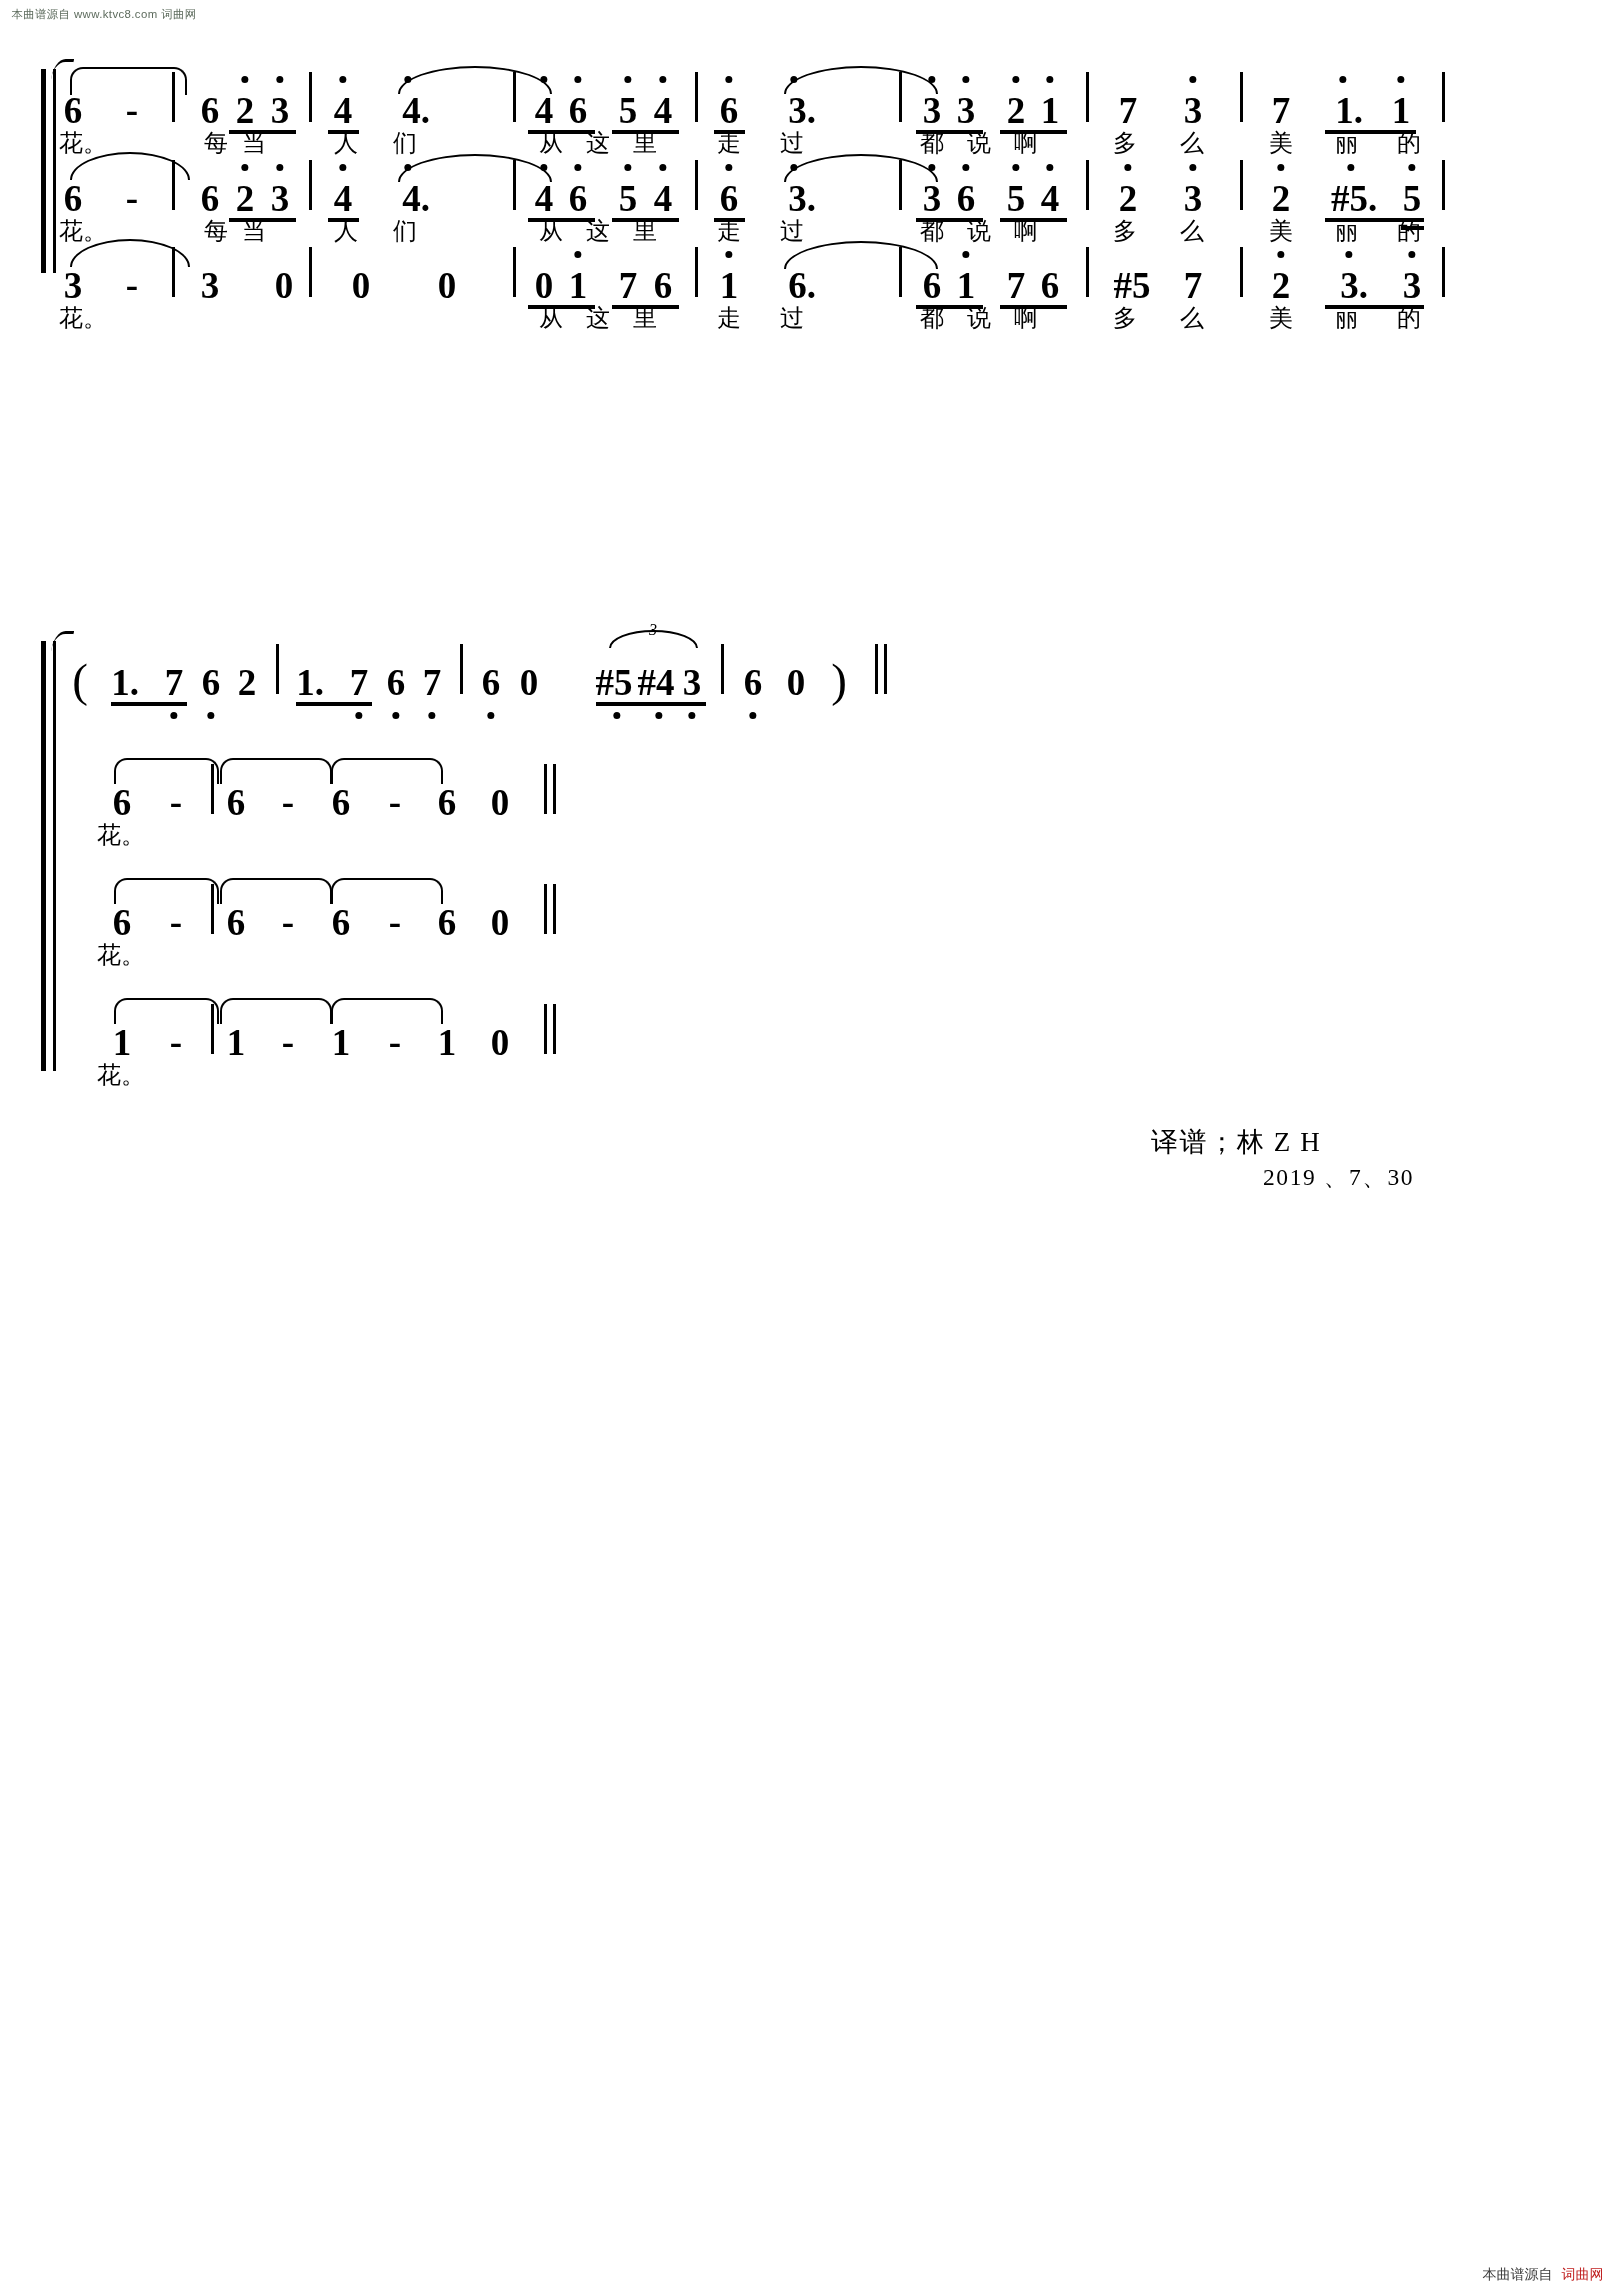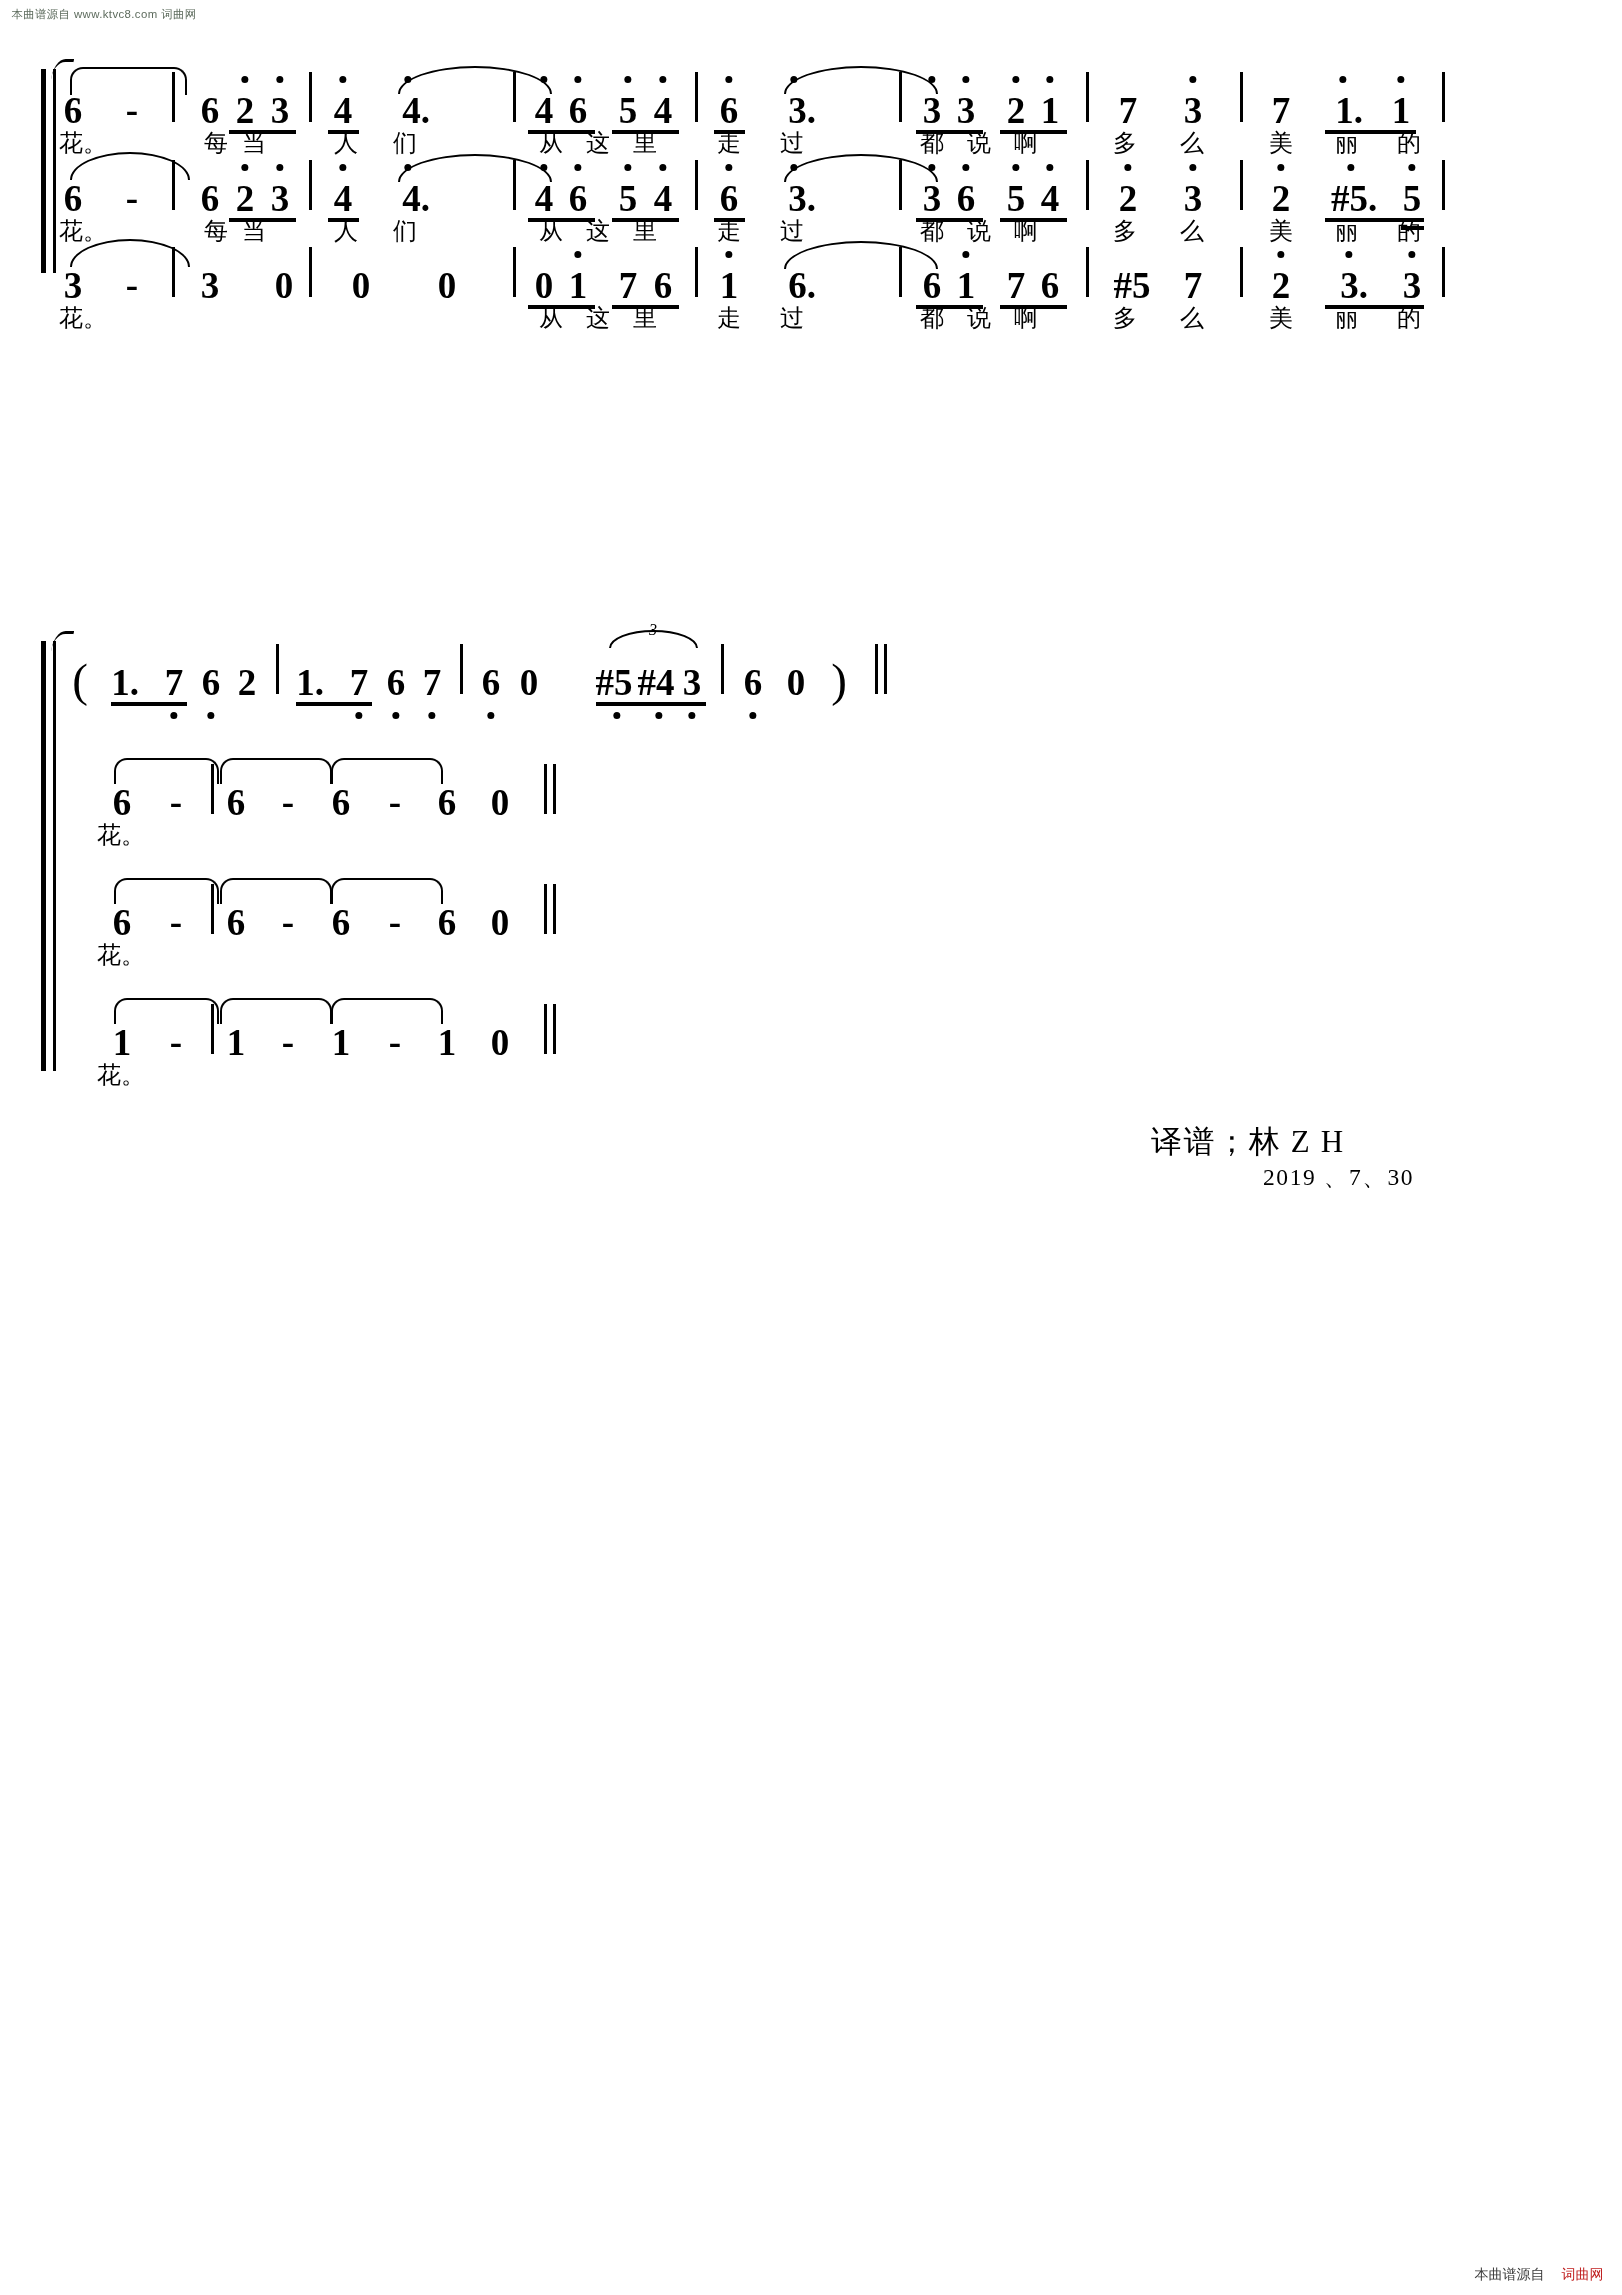--- a/index.html
+++ b/index.html
@@ -14,21 +14,21 @@
     position:absolute;left:11.4px;top:6.5px;
     font-family:"Liberation Sans", sans-serif;
     font-size:11.4px;color:#5d6b5d;letter-spacing:0.4px;white-space:nowrap;
   }
   .wm-bottom{
     position:absolute;right:19.5px;bottom:11.4px;
     font-family:"Liberation Sans", sans-serif;
     font-size:14px;white-space:nowrap;
   }
   .wm-bottom .b1{color:#3b3b3b;}
-  .wm-bottom .b2{color:#c02020;margin-left:13px;}
+  .wm-bottom .b2{color:#c02020;margin-left:5px;}
 
   
   .system{position:absolute;}
   
   .brace{
     position:absolute;left:0;top:0;
     width:11.4px;border-left:5.7px solid #000;
     box-sizing:border-box;
   }
   .brace:before{content:"";position:absolute;left:7.3px;top:0;bottom:0;width:2.4px;background:#000;}
@@ -94,21 +94,21 @@
     position:absolute;top:0;
     font-family:"Liberation Sans", sans-serif;
     font-size:24px;line-height:28px;
     transform:translateX(-50%);white-space:nowrap;
   }
 
   
   .sig{
     position:absolute;
     font-family:"Liberation Serif", serif;
-    font-size:31px;line-height:36px;white-space:nowrap;letter-spacing:1.6px;
+    font-size:27px;line-height:36px;white-space:nowrap;letter-spacing:1.6px;
   }
   .sig2{
     position:absolute;
     font-family:"Liberation Serif", serif;
     font-size:23.5px;line-height:36px;white-space:nowrap;letter-spacing:1.6px;
   }
 </style>
 </head>
 <body>
 

